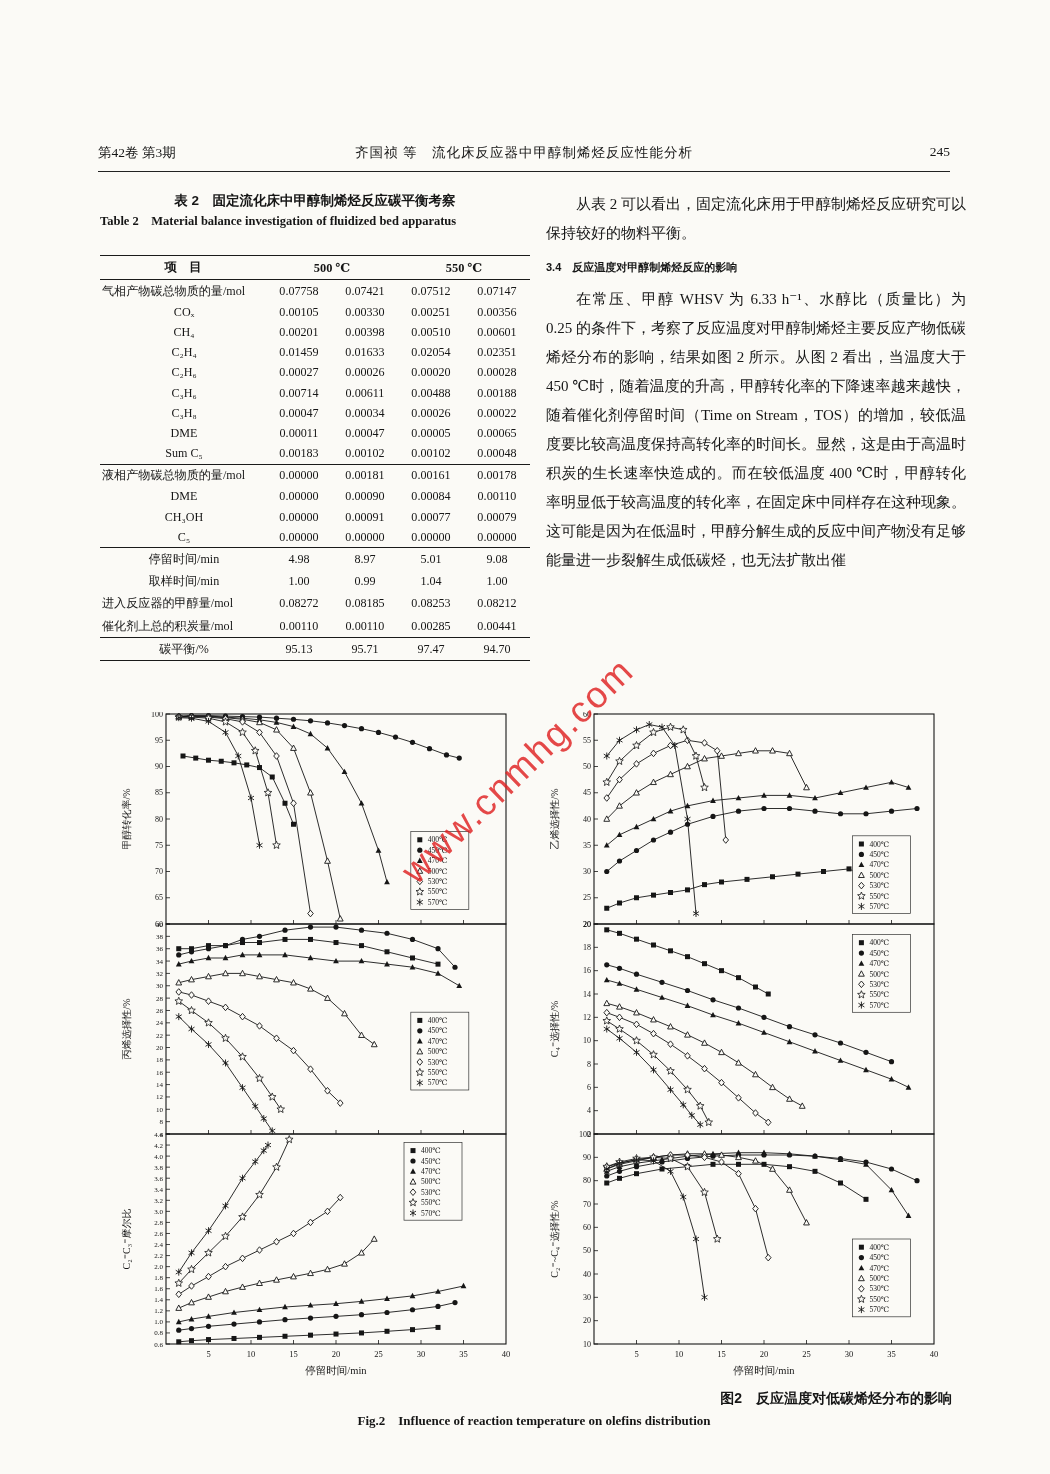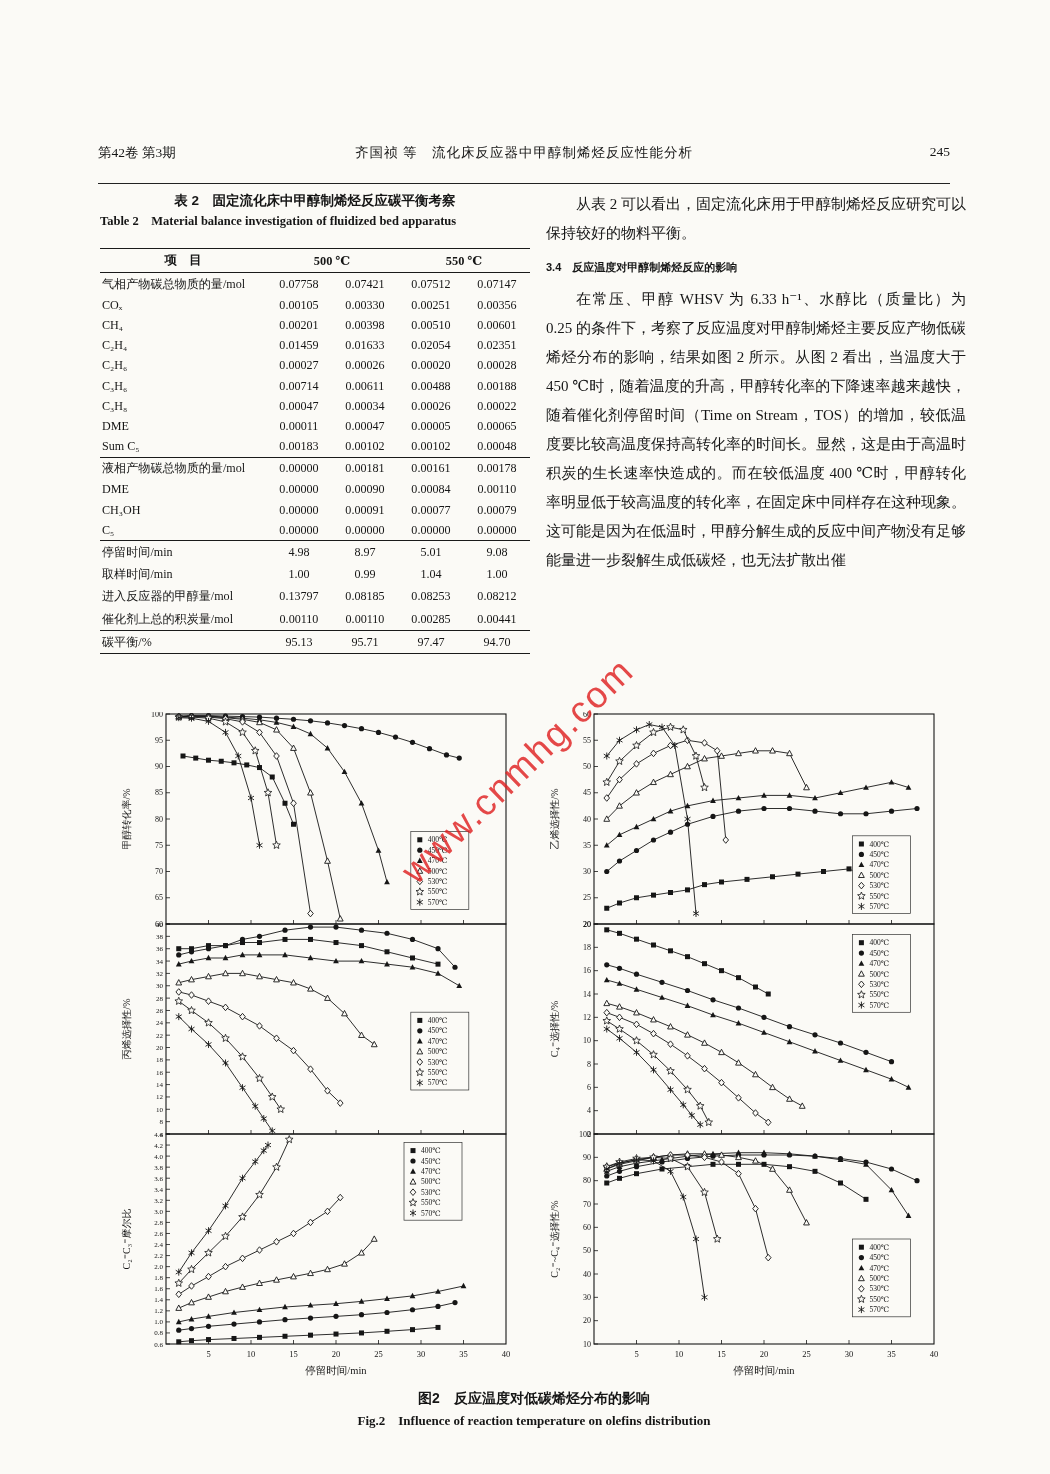--- a/index.html
+++ b/index.html
@@ -1,46 +1,46 @@
 <!DOCTYPE html>
 <html><head>
 <meta charset="utf-8">
 <style>
   html,body{margin:0;padding:0;background:#dedcd6;}
   .page{position:relative;width:1050px;height:1474px;margin:0 auto;background:#fbfaf6;
         font-family:"Liberation Serif","DejaVu Serif",serif;color:#161616;overflow:hidden;}
   
   .header{position:absolute;left:98px;top:144px;width:852px;display:flex;
-          border-bottom:1.6px solid #222;padding-bottom:21px;font-size:13.5px;}
+          border-bottom:1.6px solid #222;padding-bottom:9px;font-size:13.5px;}
   .header .hl{width:190px;text-align:left;}
   .header .hc{flex:1;text-align:center;letter-spacing:1px;}
   .header .hr{width:190px;text-align:right;}
   
   .table-block{position:absolute;left:100px;top:192px;width:430px;}
   .tcap-cn{text-align:center;font-weight:bold;font-size:13.5px;
            font-family:"Liberation Sans","DejaVu Sans",sans-serif;}
   .tcap-en{text-align:left;font-weight:bold;font-size:12.5px;margin-top:3px;}
-  table.tbl{width:100%;border-collapse:collapse;margin-top:18px;font-size:12.1px;
+  table.tbl{width:100%;border-collapse:collapse;margin-top:25px;font-size:12.1px;
             border-top:1.6px solid #1a1a1a;border-bottom:1.6px solid #1a1a1a;}
   table.tbl th{border-bottom:1px solid #1a1a1a;font-weight:bold;padding:3px 0;font-size:12.4px;}
   table.tbl td{padding:2.6px 0;text-align:center;white-space:nowrap;}
   table.tbl td.lbl{text-align:left;padding-left:2px;}
-  table.tbl td.lbl.sub{}
+  table.tbl td.lbl.sub{text-align:center;}
   table.tbl tr.rule-after td{border-bottom:1px solid #1a1a1a;}
   
   .right-col{position:absolute;left:546px;top:190px;width:420px;font-size:15px;
              line-height:1.93;text-align:justify;}
   .right-col p{margin:0;text-indent:2em;}
   .sec-heading{font-weight:bold;font-size:11px;margin:9px 0 7px 0;
                font-family:"Liberation Sans","DejaVu Sans",sans-serif;}
   
   .figure{position:absolute;left:116px;top:712px;width:836px;}
   .fig-cols{display:flex;gap:22px;}
   .fig-col{width:406px;height:672px;}
-  .fig-caption-cn{text-align:center;font-weight:bold;font-size:14px;margin-top:6px;
+  .fig-caption-cn{text-align:right;font-weight:bold;font-size:14px;margin-top:6px;
                   font-family:"Liberation Sans","DejaVu Sans",sans-serif;}
   .fig-caption-en{text-align:center;font-weight:bold;font-size:13px;margin-top:4px;}
   svg text{font-family:"Liberation Serif","DejaVu Serif",serif;fill:#161616;}
   
   .watermark{position:absolute;left:408px;top:856px;color:#e02222;font-size:37px;
              font-family:"Liberation Sans","DejaVu Sans",sans-serif;letter-spacing:2px;
              transform:rotate(-44deg);transform-origin:0 50%;opacity:.82;pointer-events:none;z-index:5;}
 </style>
 </head>
 <body>
@@ -172,21 +172,21 @@
           </tr>
           <tr>
             <td class="lbl sub">取样时间/min</td>
             <td>1.00</td>
             <td>0.99</td>
             <td>1.04</td>
             <td>1.00</td>
           </tr>
           <tr>
             <td class="lbl">进入反应器的甲醇量/mol</td>
-            <td>0.13797</td>
+            <td>0.08272</td>
             <td>0.08185</td>
             <td>0.08253</td>
             <td>0.08212</td>
           </tr>
           <tr class="rule-after">
             <td class="lbl">催化剂上总的积炭量/mol</td>
             <td>0.00110</td>
             <td>0.00110</td>
             <td>0.00285</td>
             <td>0.00441</td>

